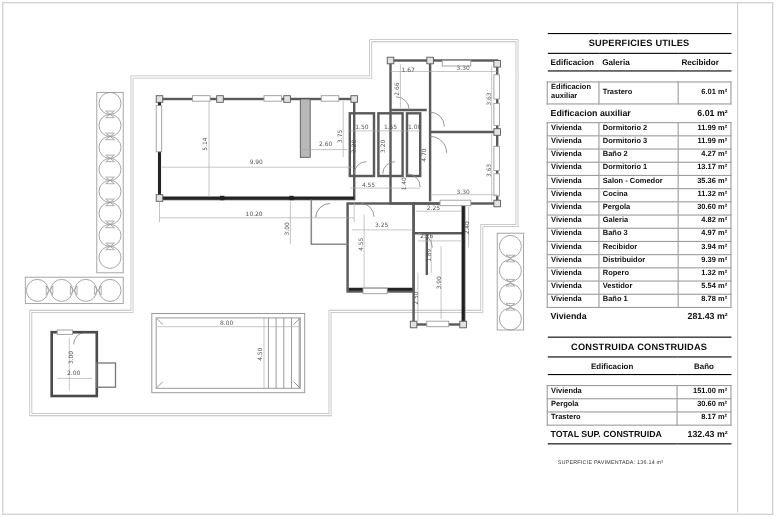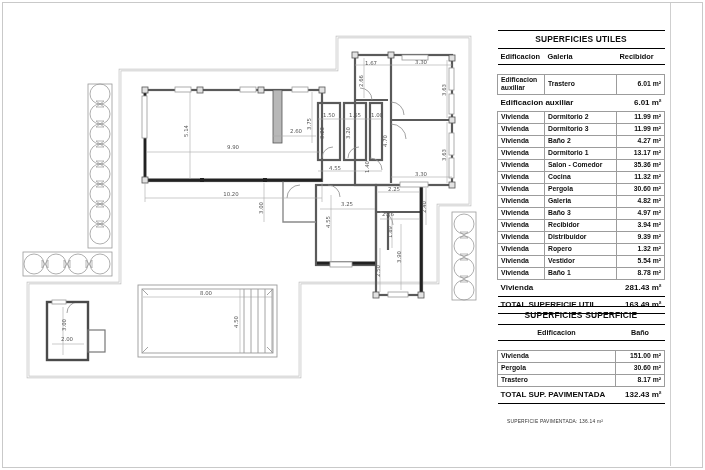--- a/index.html
+++ b/index.html
@@ -349,36 +349,32 @@
           <td>Vivienda</td>
           <td>Baño 1</td>
           <td class="num">8.78 m²</td>
         </tr>
       </tbody>
     <tfoot>
       <tr class="sub sub-line">
         <td colspan="2">Vivienda</td>
         <td class="num">281.43 m²</td>
       </tr>
-      <tr class="total">
-        <td colspan="2">TOTAL SUPERFICIE UTIL</td>
-        <td class="num">163.49 m²</td>
-      </tr>
     </tfoot>
   </table>
 
   
   <table class="stbl" id="t2">
     <colgroup>
         <col style="width:118px">
         <col style="width:49px">
       </colgroup>
     <thead>
       <tr class="title-row">
-          <th colspan="2">SUPERFICIES SUPERFICIE</th>
+          <th colspan="2">CONSTRUIDA CONSTRUIDAS</th>
         </tr>
       <tr class="hdr2">
         <th>Edificacion</th>
         <th>Baño</th>
       </tr>
       <tr class="gap">
           <td colspan="2"></td>
         </tr>
     </thead>
     <tbody class="grid" id="t2-rows">
@@ -390,21 +386,21 @@
           <td>Pergola</td>
           <td class="num">30.60 m²</td>
         </tr>
         <tr>
           <td>Trastero</td>
           <td class="num">8.17 m²</td>
         </tr>
       </tbody>
     <tfoot>
       <tr class="total">
-        <td>TOTAL SUP. PAVIMENTADA</td>
+        <td>TOTAL SUP. CONSTRUIDA</td>
         <td class="num">132.43 m²</td>
       </tr>
     </tfoot>
   </table>
 
   <div class="footnote">SUPERFICIE PAVIMENTADA: 136.14 m²</div>
 
   <div class="vline"></div>
   <div class="frame"></div>
 </div>

